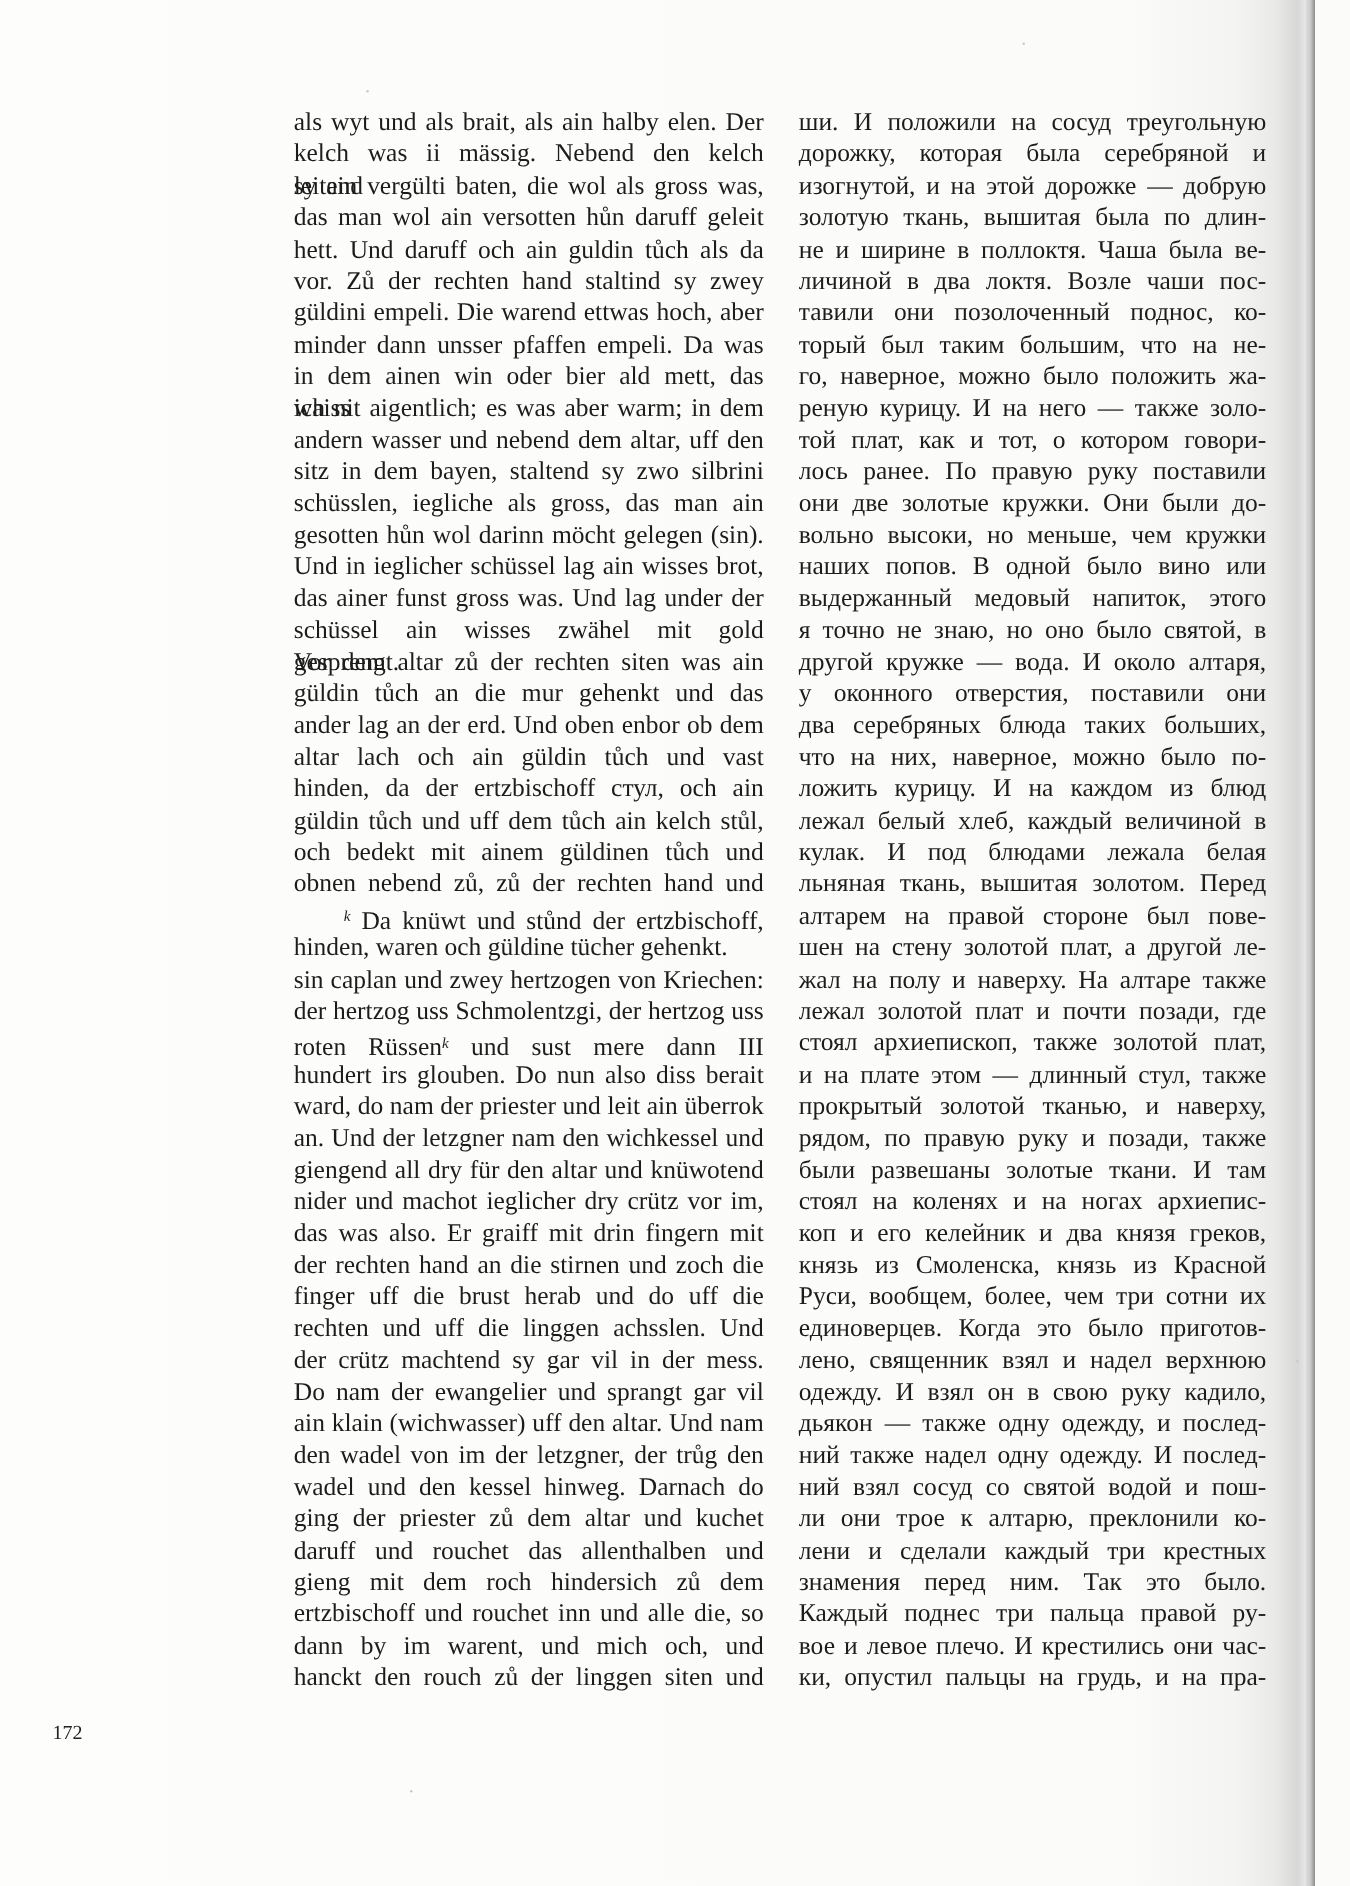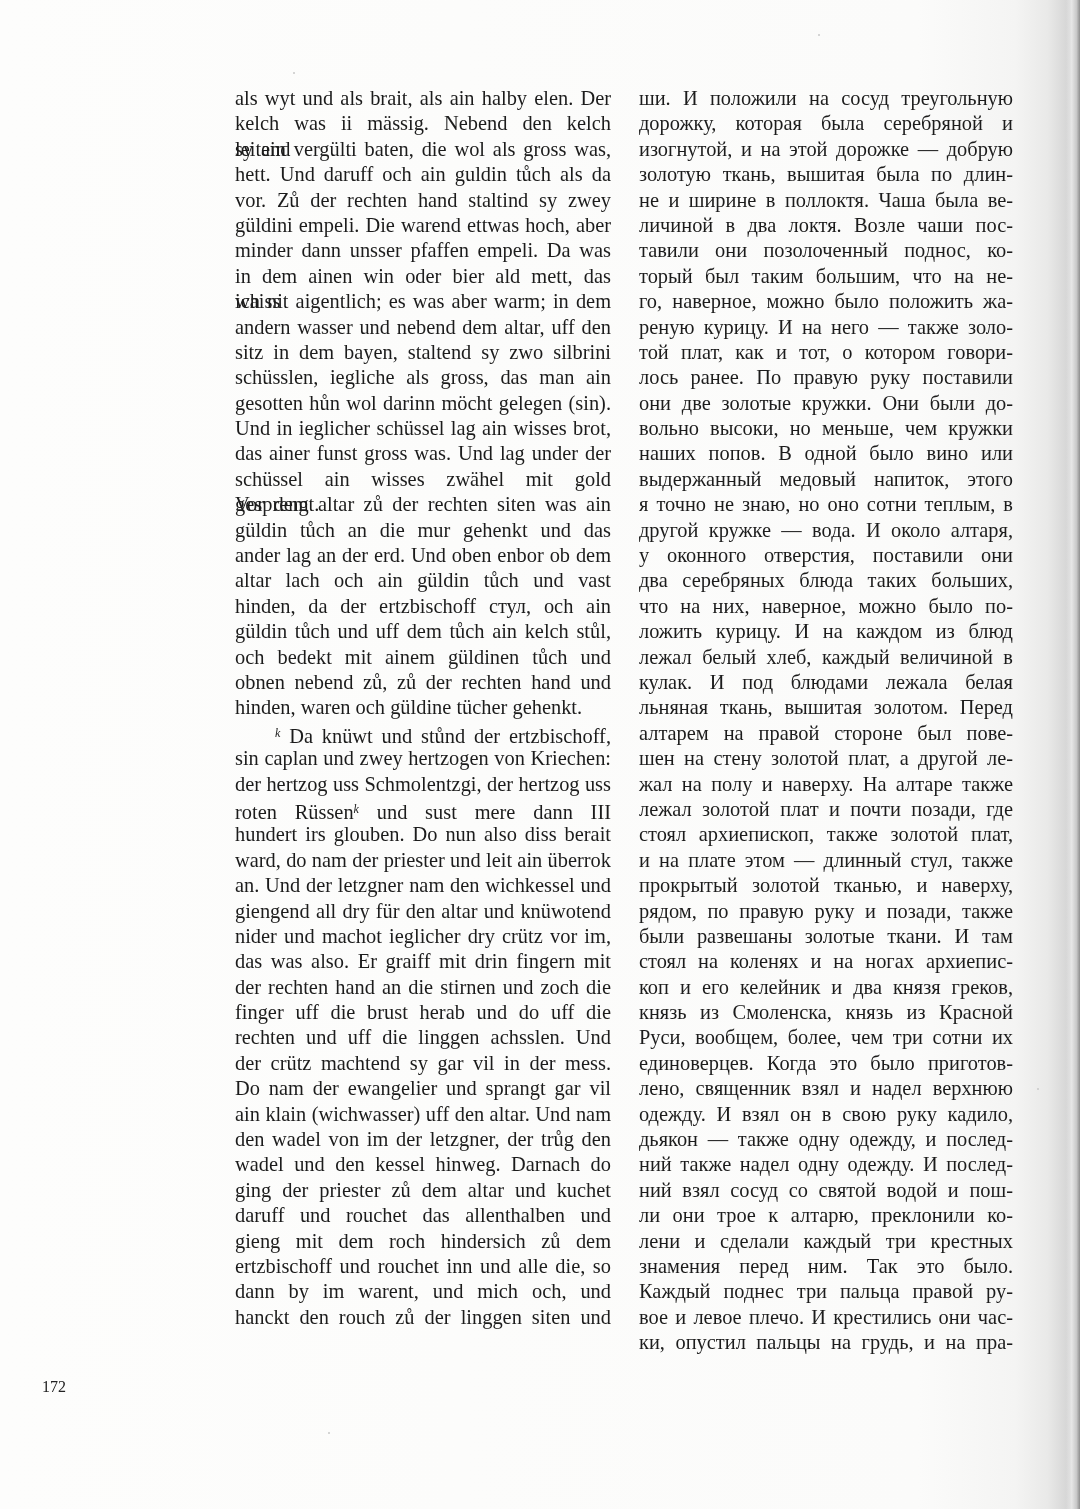--- a/index.html
+++ b/index.html
@@ -4,22 +4,23 @@
 <style>
   html, body { margin: 0; padding: 0; }
   body {
     width: 1080px; height: 1509px; overflow: hidden;
     background: #fbfbfa;
     position: relative;
     font-family: "Liberation Serif", "DejaVu Serif", serif;
     color: #1c1c1c;
   }
   .page {
-    position: absolute; left: 0; top: 0; width: 1080px; height: 1509px;
+    position: absolute; left: 0; top: 0; width: 1004px; height: 1509px;
     background: linear-gradient(to right, #fdfdfc 0%, #fbfbfa 85%, #f4f4f3 94%, #e9e9e8 97%, #d4d4d4 99%, #9a9a9a 100%);
+    padding-left: 48px;
   }
   .binding {
     position: absolute; right: 0; top: 0; width: 14px; height: 1509px;
     background: linear-gradient(to right, rgba(255,255,255,0) 0%, #e6e6e6 40%, #c8c8c8 75%, #8d8d8d 100%);
   }
   .column {
     position: absolute; top: 86px;
     font-size: 20.4px; line-height: 25.4px;
     text-align: justify;
     text-align-last: justify;
@@ -39,20 +40,21 @@
 </style>
 </head>
 <body>
 
 <div class="page">
 
   <div class="column col-left">
     <span class="line just">als wyt und als brait, als ain halby elen. Der</span>
     <span class="line just">kelch was ii mässig. Nebend den kelch leitend</span>
     <span class="line just">sy ain vergülti baten, die wol als gross was,</span>
+    <span class="line just">das man wol ain versotten hůn daruff geleit</span>
     <span class="line just">hett. Und daruff och ain guldin tůch als da</span>
     <span class="line just">vor. Zů der rechten hand staltind sy zwey</span>
     <span class="line just">güldini empeli. Die warend ettwas hoch, aber</span>
     <span class="line just">minder dann unsser pfaffen empeli. Da was</span>
     <span class="line just">in dem ainen win oder bier ald mett, das waiss</span>
     <span class="line just">ich nit aigentlich; es was aber warm; in dem</span>
     <span class="line just">andern wasser und nebend dem altar, uff den</span>
     <span class="line just">sitz in dem bayen, staltend sy zwo silbrini</span>
     <span class="line just">schüsslen, iegliche als gross, das man ain</span>
     <span class="line just">gesotten hůn wol darinn möcht gelegen (sin).</span>
@@ -60,22 +62,22 @@
     <span class="line just">das ainer funst gross was. Und lag under der</span>
     <span class="line just">schüssel ain wisses zwähel mit gold gesprengt.</span>
     <span class="line just">Vor dem altar zů der rechten siten was ain</span>
     <span class="line just">güldin tůch an die mur gehenkt und das</span>
     <span class="line just">ander lag an der erd. Und oben enbor ob dem</span>
     <span class="line just">altar lach och ain güldin tůch und vast</span>
     <span class="line just">hinden, da der ertzbischoff стул, och ain</span>
     <span class="line just">güldin tůch und uff dem tůch ain kelch stůl,</span>
     <span class="line just">och bedekt mit ainem güldinen tůch und</span>
     <span class="line just">obnen nebend zů, zů der rechten hand und</span>
+    <span class="line just indent"><span class="fn">k</span> <span>Da knüwt und stůnd der ertzbischoff,</span></span>
     <span class="line just last">hinden, waren och güldine tücher gehenkt.</span>
-    <span class="line just indent"><span class="fn">k</span> <span>Da knüwt und stůnd der ertzbischoff,</span></span>
     <span class="line just">sin caplan und zwey hertzogen von Kriechen:</span>
     <span class="line just">der hertzog uss Schmolentzgi, der hertzog uss</span>
     <span class="line just"><span>roten Rüssen</span><span class="fn">k</span> <span>und sust mere dann III</span></span>
     <span class="line just">hundert irs glouben. Do nun also diss berait</span>
     <span class="line just">ward, do nam der priester und leit ain überrok</span>
     <span class="line just">an. Und der letzgner nam den wichkessel und</span>
     <span class="line just">giengend all dry für den altar und knüwotend</span>
     <span class="line just">nider und machot ieglicher dry crütz vor im,</span>
     <span class="line just">das was also. Er graiff mit drin fingern mit</span>
     <span class="line just">der rechten hand an die stirnen und zoch die</span>
@@ -104,21 +106,21 @@
     <span class="line just">тавили они позолоченный поднос, ко-</span>
     <span class="line just">торый был таким большим, что на не-</span>
     <span class="line just">го, наверное, можно было положить жа-</span>
     <span class="line just">реную курицу. И на него — также золо-</span>
     <span class="line just">той плат, как и тот, о котором говори-</span>
     <span class="line just">лось ранее. По правую руку поставили</span>
     <span class="line just">они две золотые кружки. Они были до-</span>
     <span class="line just">вольно высоки, но меньше, чем кружки</span>
     <span class="line just">наших попов. В одной было вино или</span>
     <span class="line just">выдержанный медовый напиток, этого</span>
-    <span class="line just">я точно не знаю, но оно сотни теплым, в</span>
+    <span class="line just">я точно не знаю, но оно было святой, в</span>
     <span class="line just">другой кружке — вода. И около алтаря,</span>
     <span class="line just">у оконного отверстия, поставили они</span>
     <span class="line just">два серебряных блюда таких больших,</span>
     <span class="line just">что на них, наверное, можно было по-</span>
     <span class="line just">ложить курицу. И на каждом из блюд</span>
     <span class="line just">лежал белый хлеб, каждый величиной в</span>
     <span class="line just">кулак. И под блюдами лежала белая</span>
     <span class="line just">льняная ткань, вышитая золотом. Перед</span>
     <span class="line just">алтарем на правой стороне был пове-</span>
     <span class="line just">шен на стену золотой плат, а другой ле-</span>

